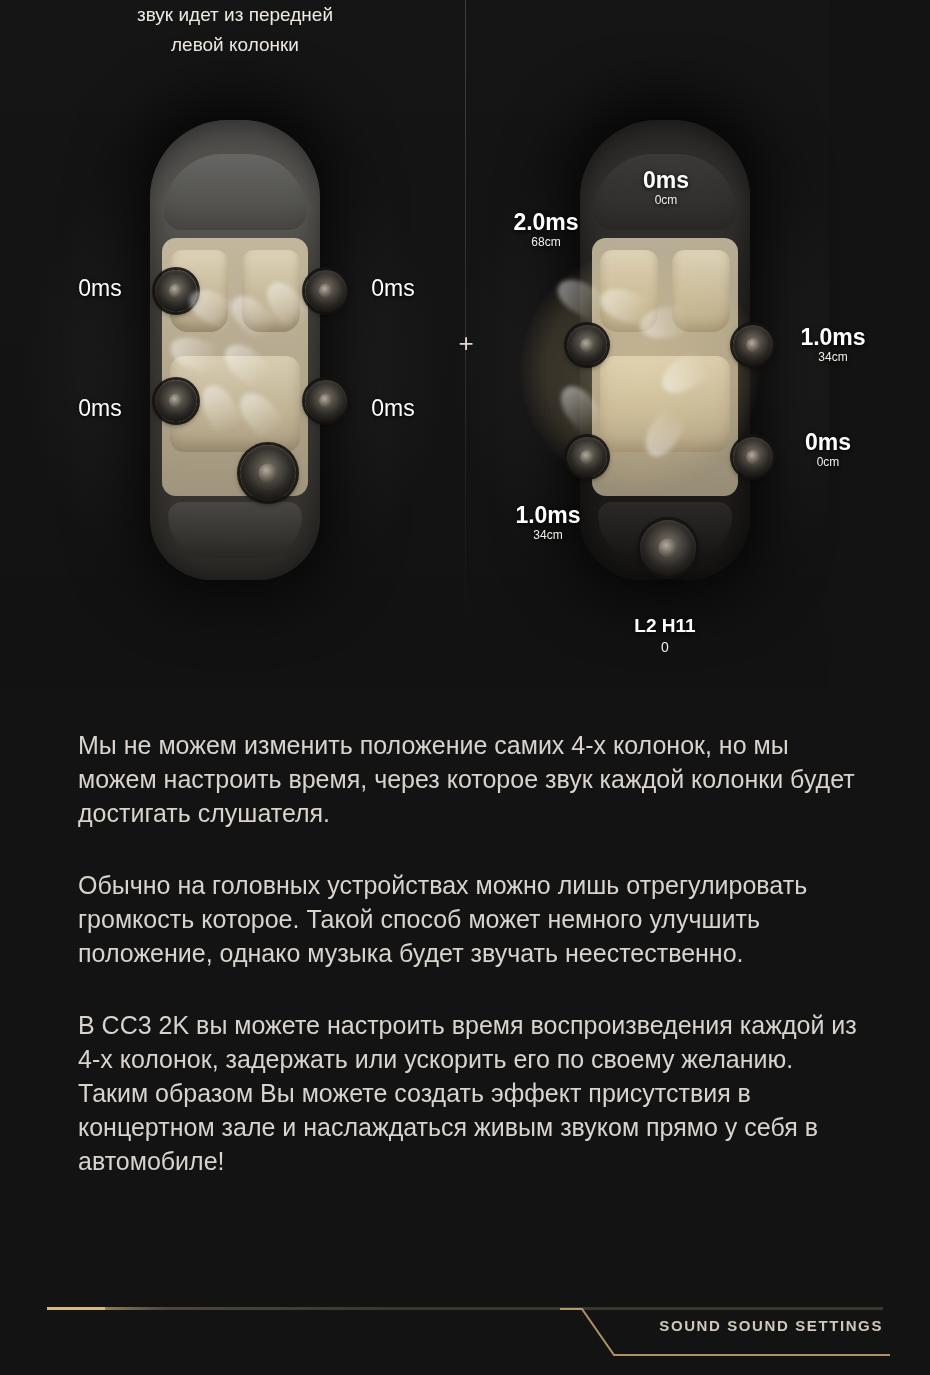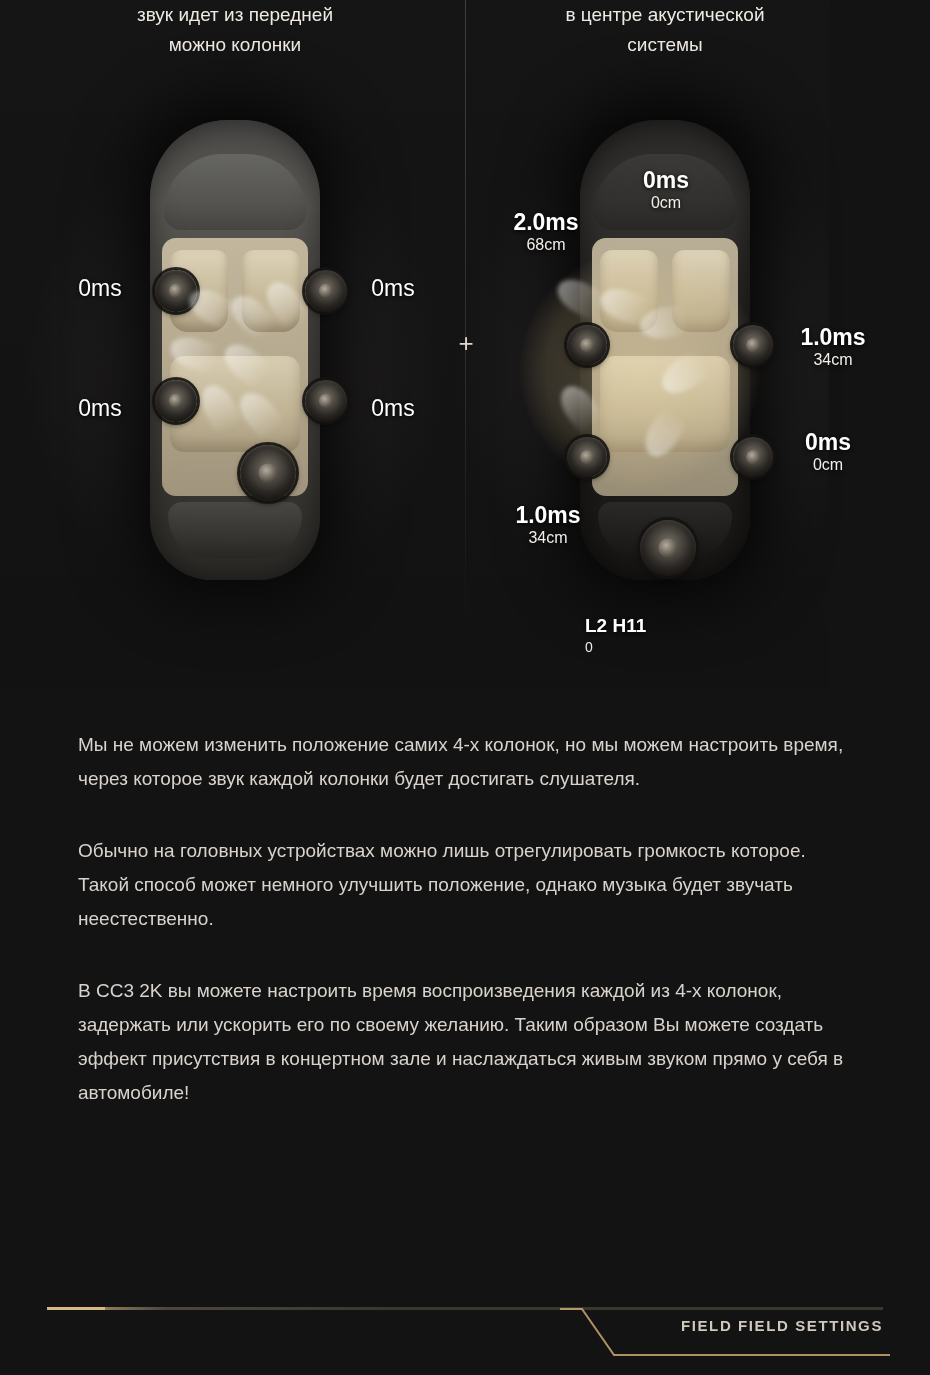--- a/index.html
+++ b/index.html
@@ -182,21 +182,21 @@
     text-shadow: 0 1px 4px rgba(0,0,0,0.95);
     white-space: nowrap;
   }
   .lab .ms {
     font-size: 23px;
     font-weight: 700;
     display: block;
   }
   .lab .ms.plain { font-weight: 400; }
   .lab .cm {
-    font-size: 16px;
+    font-size: 12px;
     font-weight: 400;
     display: block;
     color: #f2efe9;
   }
 
   
   .lab.l1 { left: 55px;  top: 276px; width: 90px; }
   .lab.l2 { left: 348px; top: 276px; width: 90px; }
   .lab.l3 { left: 55px;  top: 396px; width: 90px; }
   .lab.l4 { left: 348px; top: 396px; width: 90px; }
@@ -205,38 +205,39 @@
   .lab.r0   { left: 620px; top: 168px; width: 92px; }
   .lab.r20  { left: 496px; top: 210px; width: 100px; }
   .lab.r10a { left: 778px; top: 325px; width: 110px; }
   .lab.r0b  { left: 778px; top: 430px; width: 100px; }
   .lab.r10b { left: 498px; top: 503px; width: 100px; }
 
   .preset {
     position: absolute;
     left: 585px; top: 615px;
     width: 160px;
+    text-align: center;
   }
   .preset .title {
     font-size: 19px; font-weight: 700; color: #ffffff;
     text-shadow: 0 1px 4px rgba(0,0,0,0.9);
   }
   .preset .sub {
     font-size: 14px; color: #f0ece6; margin-top: 2px;
   }
 
   
   .body-text {
     position: absolute;
     left: 78px; top: 728px;
     width: 780px;
   }
   .body-text p {
     margin: 0 0 38px 0;
-    font-size: 19px;
+    font-size: 25px;
     line-height: 34px;
     color: #d8d3cc;
     font-weight: 400;
   }
   .body-text p:last-child { margin-bottom: 13px; }
 
   
   .footer {
     position: absolute;
     left: 0; bottom: 0;
@@ -269,27 +270,23 @@
     font-weight: 700;
   }
 </style>
 </head>
 <body>
 
 <div class="diagram">
 
   <div class="caption left">
     <div>звук идет из передней</div>
-    <div>можно колонки</div>
-  </div>
-
-  <div class="caption right">
-    <div>в центре акустической</div>
-    <div>системы</div>
-  </div>
+    <div>левой колонки</div>
+  </div>
+
 
   <div class="divider"></div>
   <div class="plus">+</div>
 
   <div class="car left">
     <div class="windshield"></div>
     <div class="cabin"></div>
     <div class="seat fl"></div>
     <div class="seat fr"></div>
     <div class="rear-bench"></div>
@@ -381,14 +378,14 @@
 </div>
 
 <div class="footer">
   <div class="footer-line"></div>
   <div class="footer-accent"></div>
   <div class="footer-swoosh">
     <svg width="330" height="54" viewBox="0 0 330 54">
       <path d="M0 2 L22 2 L54 48 L330 48" fill="none" stroke="#c9a971" stroke-width="2" opacity="0.85"></path>
     </svg>
   </div>
-  <div class="footer-label">FIELD FIELD SETTINGS</div>
+  <div class="footer-label">SOUND SOUND SETTINGS</div>
 </div>
 
 </body></html>

